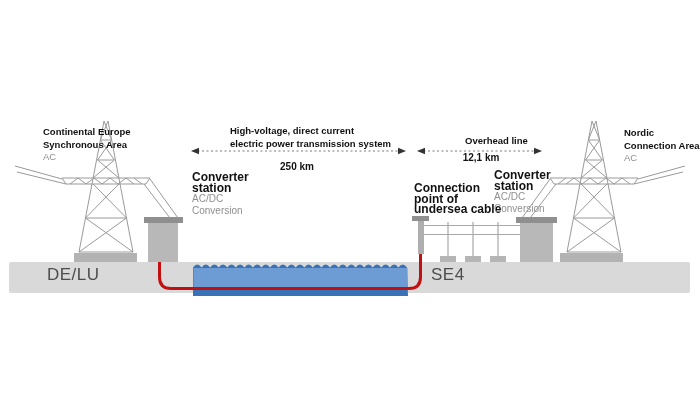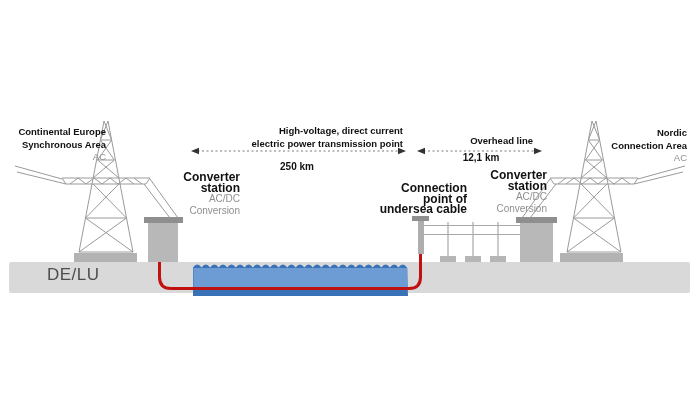--- a/index.html
+++ b/index.html
@@ -1,19 +1,19 @@
 <!DOCTYPE html>
 <html><head>
 <meta charset="utf-8">
 <style>
   html,body{margin:0;padding:0;background:#fff;}
   .stage{position:relative;width:700px;height:400px;background:#ffffff;overflow:hidden;
          font-family:"Liberation Sans",sans-serif;}
   .scene{position:absolute;left:0;top:0;}
-  .lbl{position:absolute;text-align:right;}
+  .lbl{position:absolute;text-align:left;margin-left:37px;}
   .lbl .t{font-weight:bold;color:#111;font-size:9.5px;line-height:12.5px;white-space:pre-line;}
   .lbl .s{color:#8f8f8f;font-size:9.5px;line-height:12.5px;white-space:pre-line;}
   .lbl.tight .t{font-size:12px;line-height:10.5px;}
   .lbl.tight .s{font-size:10px;line-height:12px;}
   .km{position:absolute;text-align:center;font-weight:bold;font-size:10px;color:#111;}
   .ground-label{position:absolute;text-align:left;font-size:17px;color:#4d4d4d;letter-spacing:0.5px;}
 </style>
 </head>
 <body>
 
@@ -148,21 +148,21 @@
 
   <div class="lbl tight" style="left:155px;top:172px;width:85px">
     <div class="t">Converter
 station</div>
     <div class="s">AC/DC
 Conversion</div>
   </div>
 
   <div class="lbl" style="left:193px;top:125px;width:210px">
     <div class="t">High-voltage, direct current
-electric power transmission point</div>
+electric power transmission system</div>
   </div>
   <div class="km" style="left:247px;top:161px;width:100px">250 km</div>
 
   <div class="lbl" style="left:428px;top:135px;width:105px">
     <div class="t">Overhead line</div>
   </div>
   <div class="km" style="left:431px;top:152px;width:100px">12,1 km</div>
 
   <div class="lbl tight" style="left:377px;top:183px;width:90px">
     <div class="t">Connection
@@ -177,14 +177,15 @@
 Conversion</div>
   </div>
 
   <div class="lbl" style="left:587px;top:127px;width:100px">
     <div class="t">Nordic
 Connection Area</div>
     <div class="s">AC</div>
   </div>
 
   <div class="ground-label" style="left:47px;top:265px;width:100px">DE/LU</div>
+  <div class="ground-label" style="left:431px;top:265px;width:100px">SE4</div>
 
 </div>
 
 </body></html>

